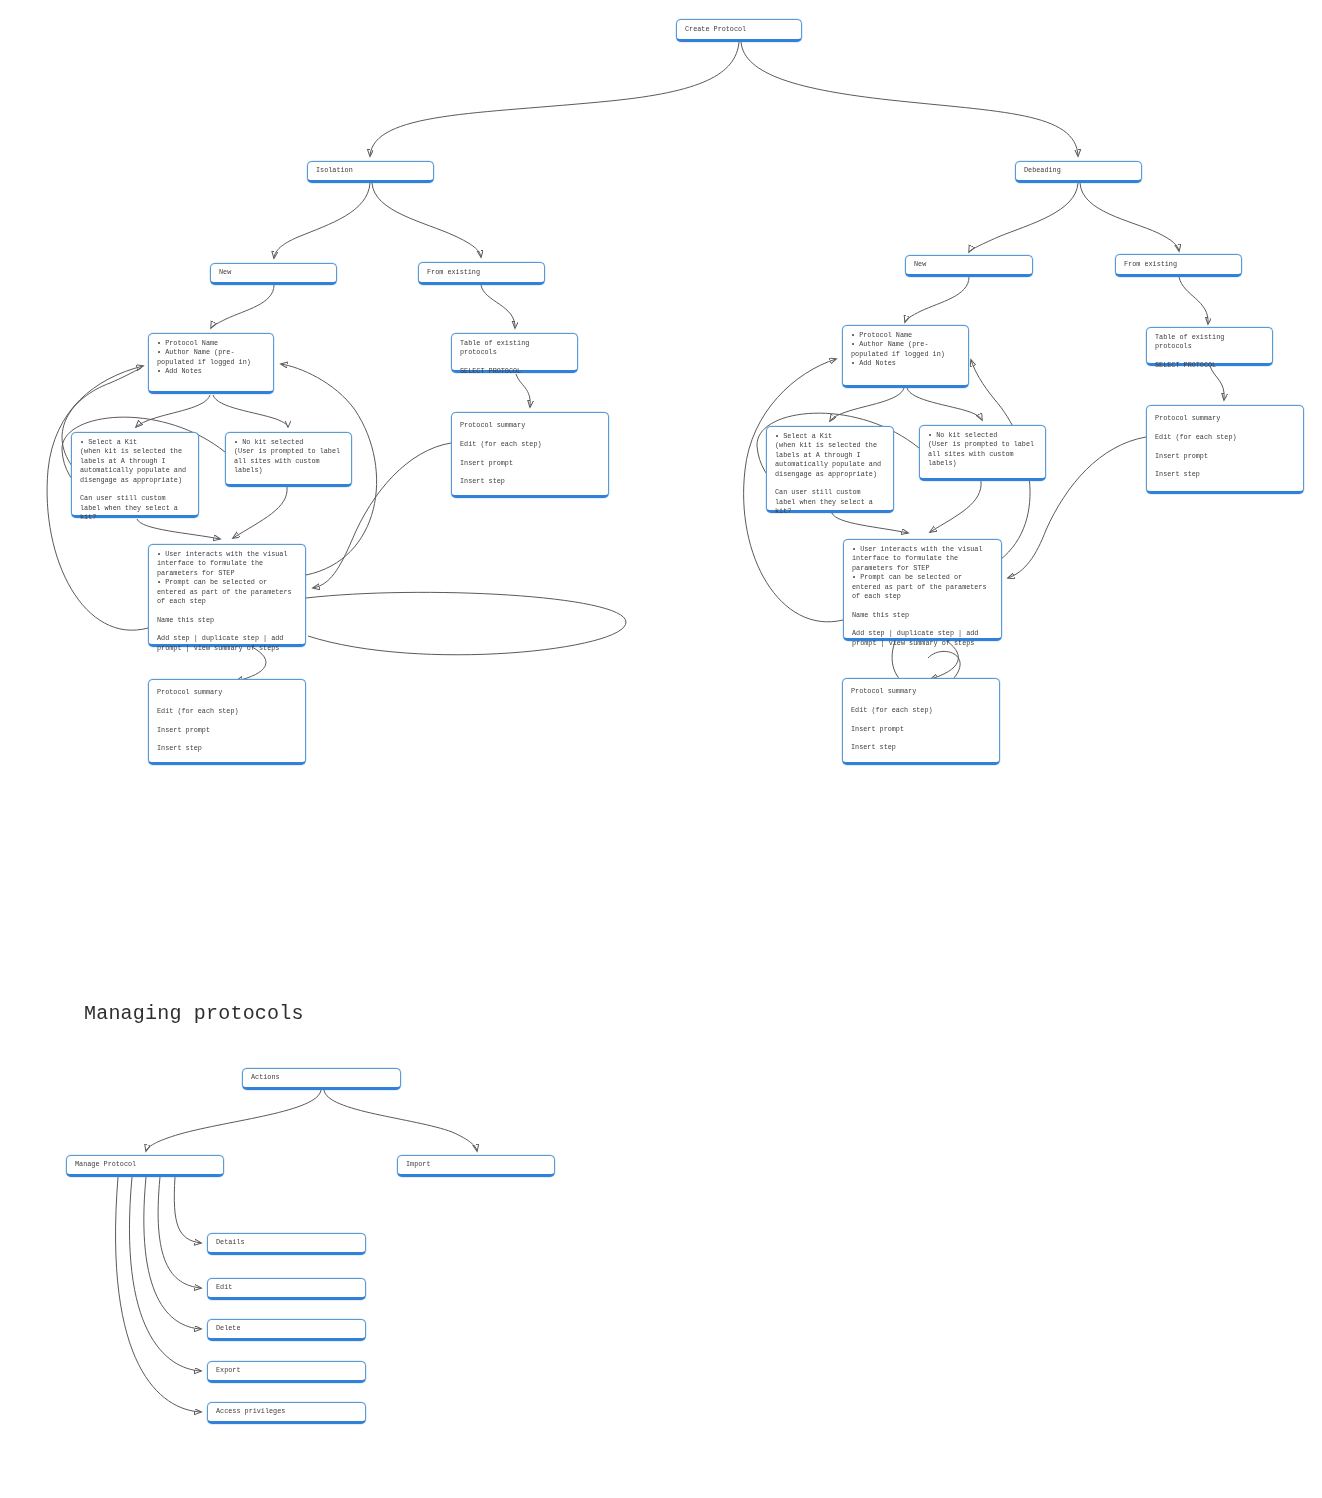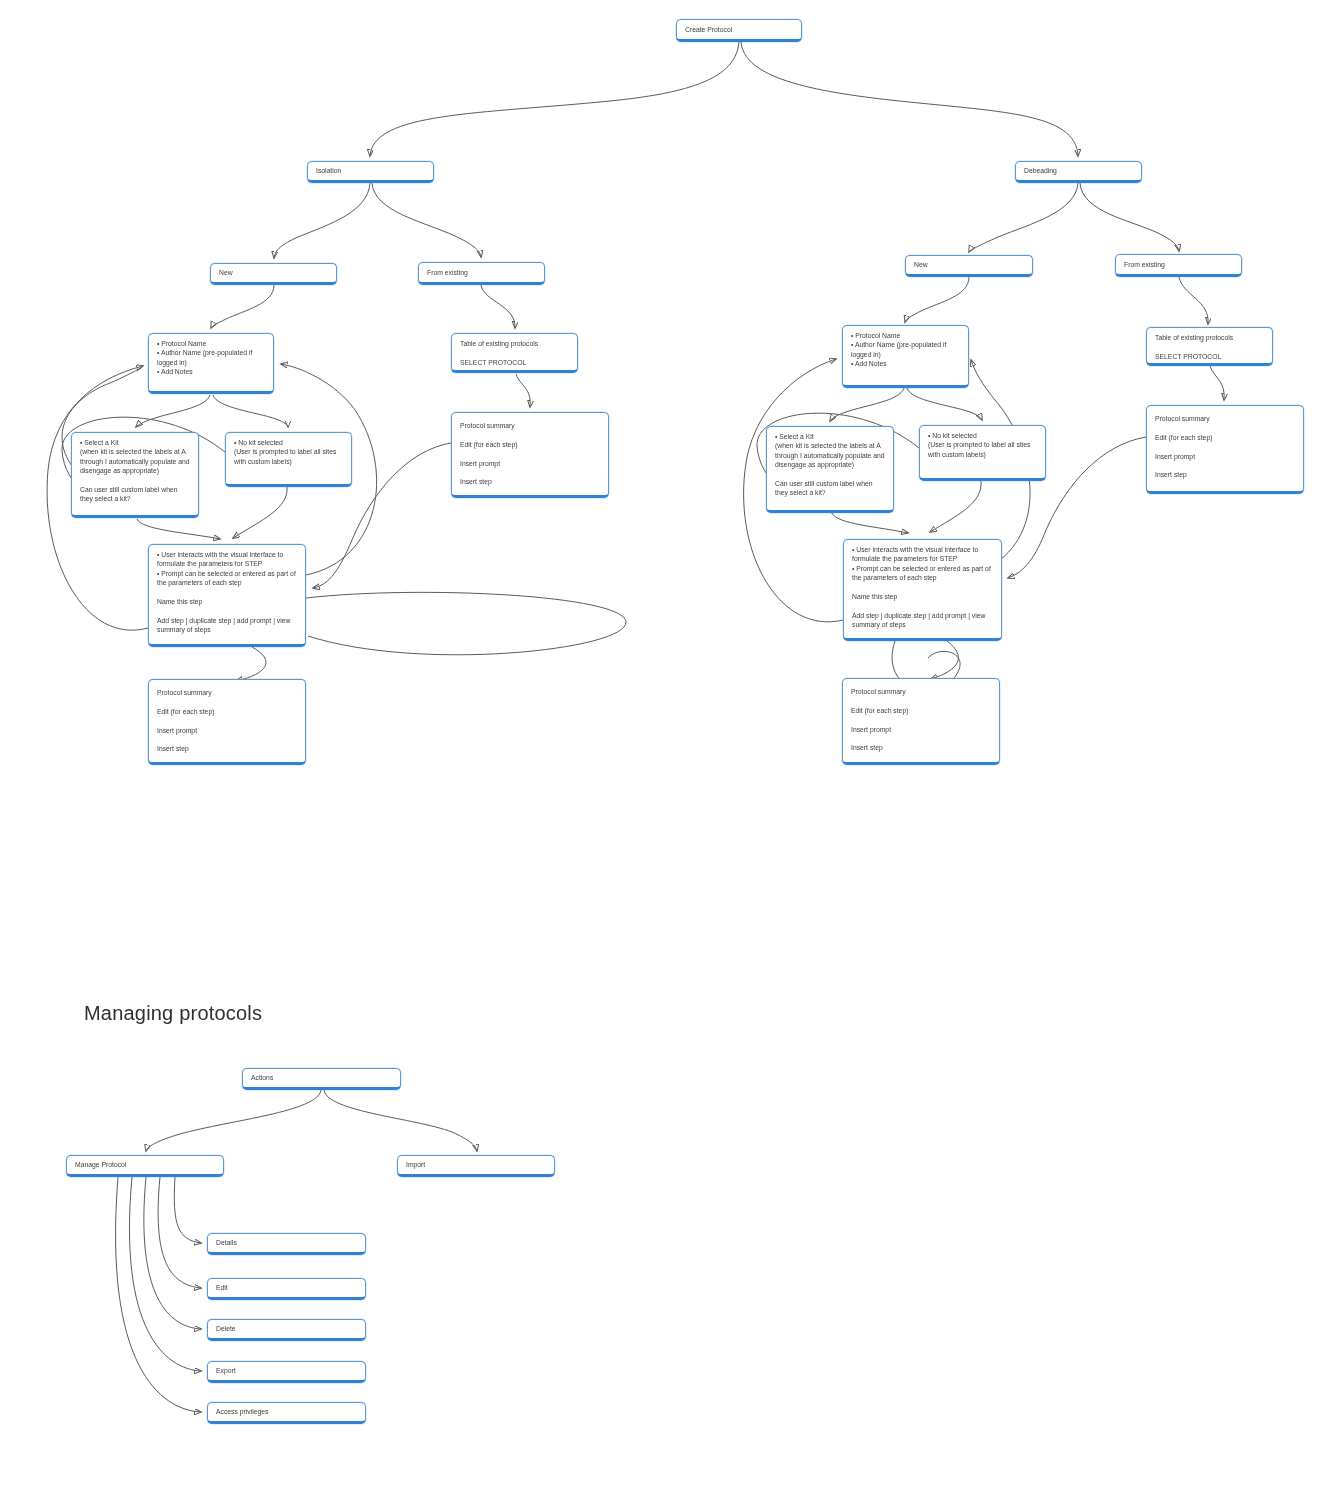--- a/index.html
+++ b/index.html
@@ -1,18 +1,18 @@
 <!DOCTYPE html>
 <html style="--accent: #5b9bd5; --accent-dark: #3181d8;"><head>
 <meta charset="utf-8">
 <style>
   html,body{margin:0;padding:0;background:#ffffff;}
   .canvas{
     position:relative;width:1322px;height:1498px;
-    font-family:Liberation Sans, sans-serif;
+    font-family:Liberation Mono, monospace;
     background:#ffffff;overflow:hidden;
   }
   svg.wires{position:absolute;left:0;top:0;width:1322px;height:1498px;pointer-events:none;}
   svg.wires path{fill:none;stroke:#5a5a5a;stroke-width:1;}
   .node{
     position:absolute;box-sizing:border-box;background:#fff;
     border:1px solid var(--accent,#5b9bd5);
     border-bottom:3px solid var(--accent-dark,#3181d8);
     border-radius:5px;
     padding:5px 8px;

